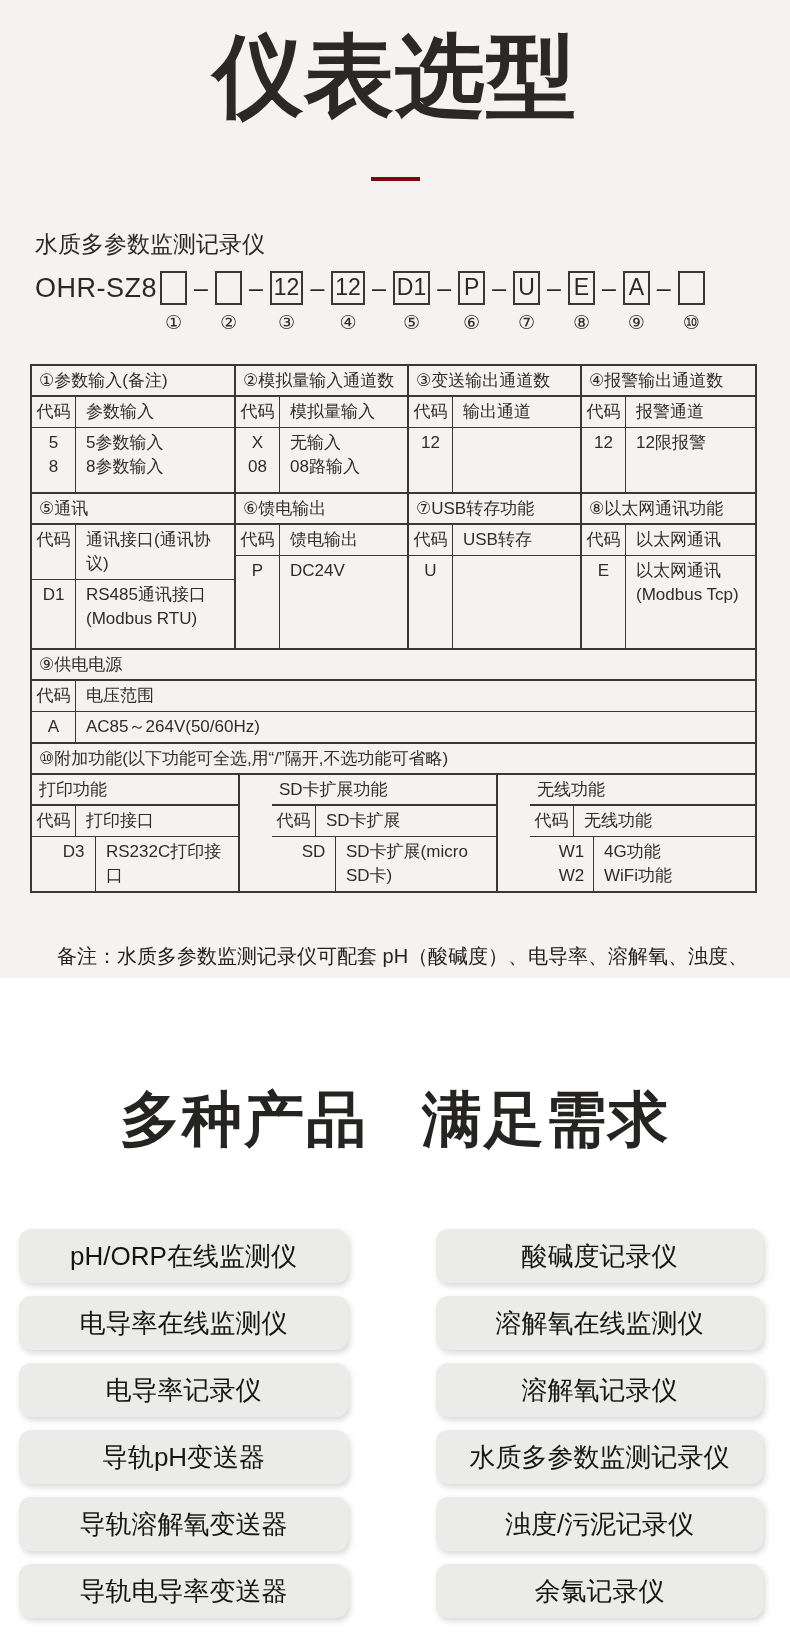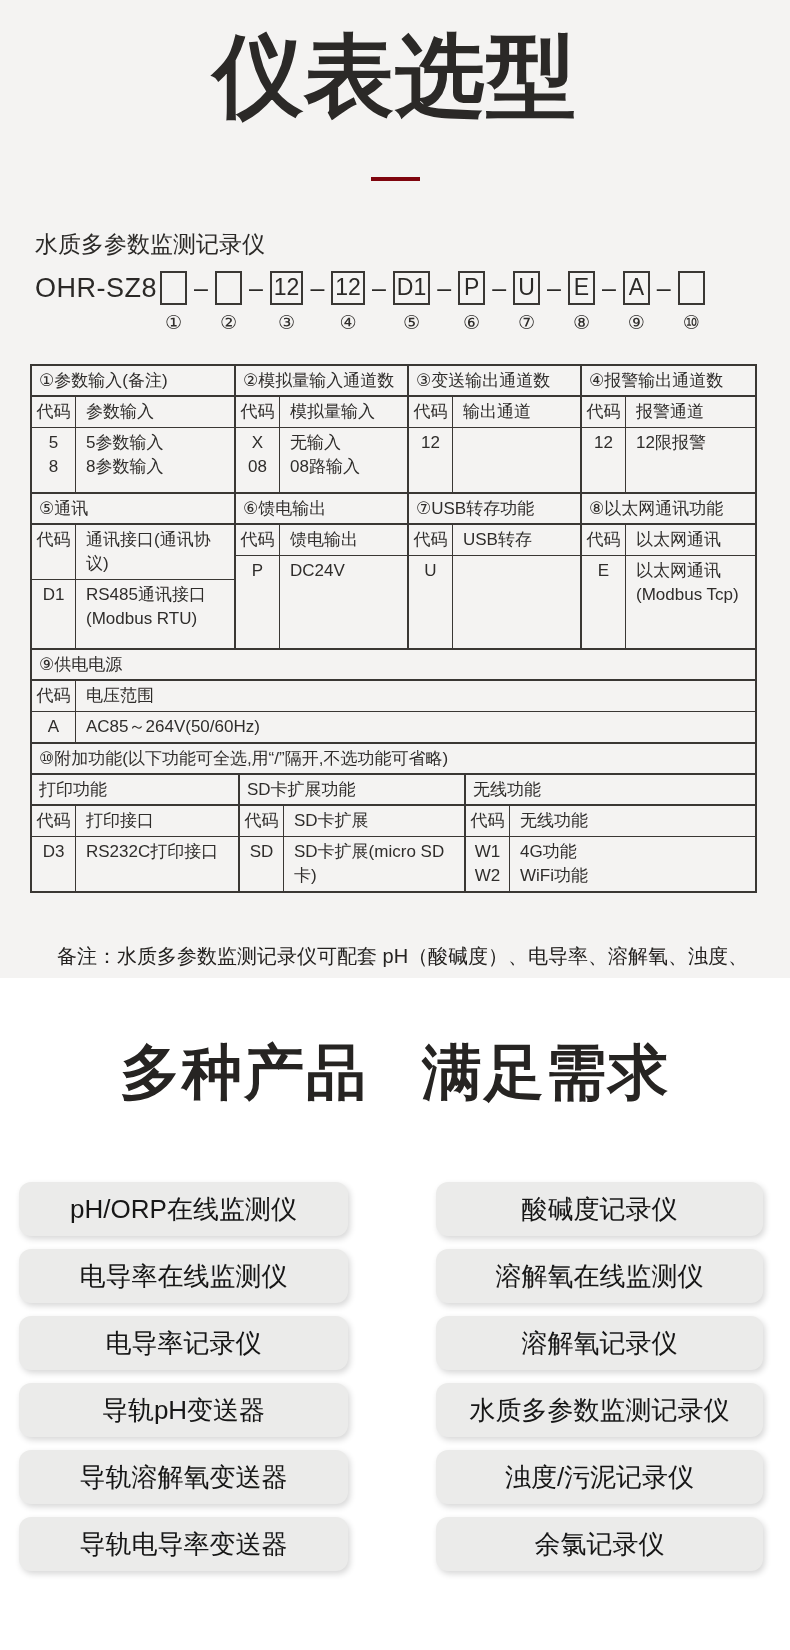--- a/index.html
+++ b/index.html
@@ -23,40 +23,40 @@
                align-items: center; justify-content: center; font-size: 23px; padding: 0 2px; }
   .model-num { margin-top: 6px; font-size: 19px; color: #2f2d2b; }
   .model-dash { font-size: 25px; line-height: 34px; margin: 0 7px; }
 
   
   .spec-table { width: 727px; margin: 30px 0 0 30px; border: 2px solid #3a3734;
                 font-size: 17px; color: #2f2d2b; }
   .spec-table > div { border-bottom: 2px solid #3a3734; }
   .spec-table > div:last-child { border-bottom: none; }
   .row4 { display: grid; grid-template-columns: 204px 173px 173px 1fr; }
-  .row3 { display: grid; grid-template-columns: 208px 226px 1fr; }
+  .row3 { display: grid; grid-template-columns: 208px 226px 1fr; gap: 32px; }
   .sec { border-right: 2px solid #3a3734; display: flex; flex-direction: column; }
   .row4 .sec:last-child, .row3 .sec:last-child { border-right: none; }
   .sec-title { padding: 4px 6px 3px 7px; border-bottom: 2px solid #3a3734; line-height: 22px; }
   .sub-row { display: flex; border-bottom: 1px solid #3a3734; }
   .body-row { display: flex; flex: 1; }
   .code-col { width: 44px; flex: none; border-right: 1px solid #3a3734; text-align: center;
               padding: 3px 2px; line-height: 24px; }
   .val-col { flex: 1; padding: 3px 6px 3px 10px; line-height: 24px; }
   .g1-body { min-height: 64px; }
   .g2-body { min-height: 68px; }
-  .extra-body { min-height: 50px; }
+  .extra-body { min-height: 50px; padding-left: 20px; }
   .full-title { padding: 4px 6px 3px 7px; line-height: 22px; }
 
   
   .note-text { margin: 44px 30px 0 35px; font-size: 20px; line-height: 1.92;
                color: #242220; text-indent: 22px; }
 
   
-  .section2-title { display: flex; justify-content: center; gap: 54px; margin-top: 55px;
+  .section2-title { display: flex; justify-content: center; gap: 54px; margin-top: 102px;
                     font-size: 60px; font-weight: 700; color: #262422; letter-spacing: 2px; }
   .products-grid { display: grid; grid-template-columns: 329px 327px; column-gap: 88px;
                    row-gap: 13px; margin: 68px 0 0 19px; }
   .product-btn { height: 54px; background: #ebebea; border-radius: 12px; display: flex;
                  align-items: center; justify-content: center; font-size: 26px; color: #161616;
                  font-weight: 500; cursor: pointer;
                  box-shadow: 2px 3px 6px rgba(0,0,0,0.16), -1px -1px 0 rgba(255,255,255,0.9); }
 </style>
 </head>
 <body>

